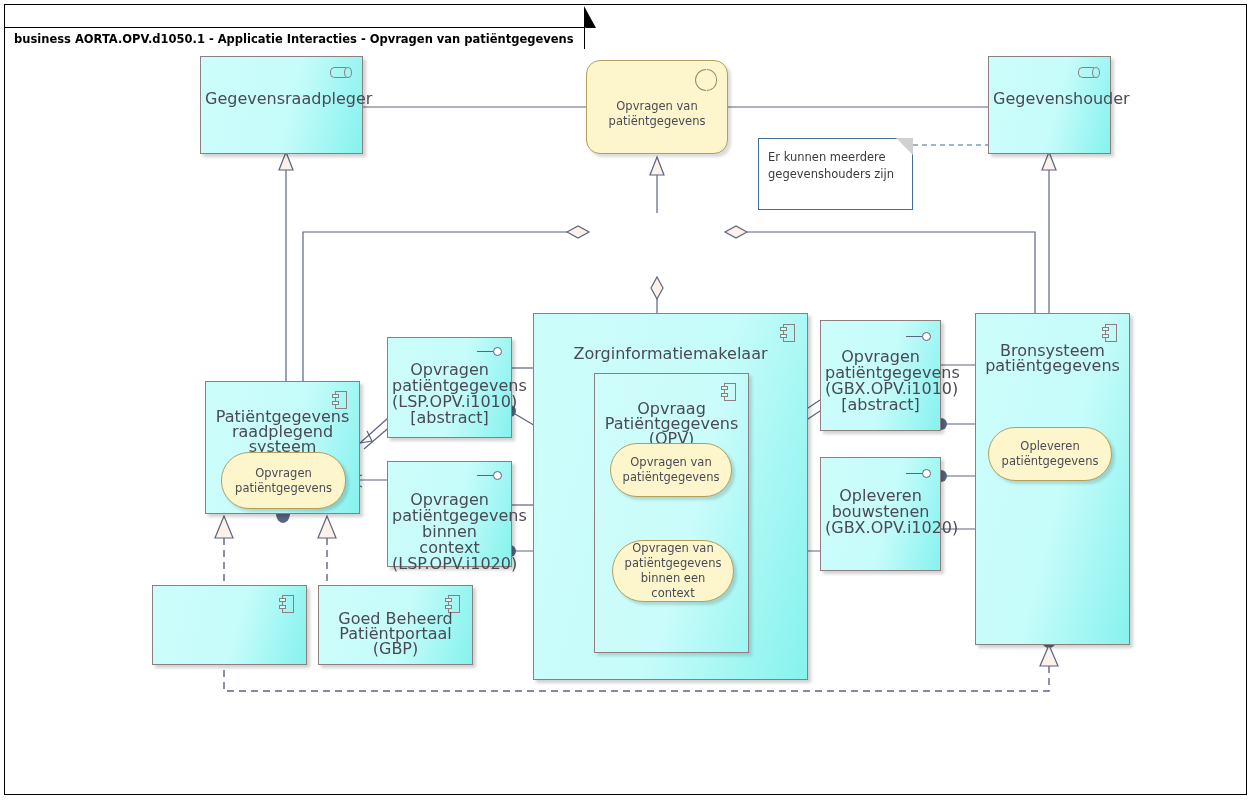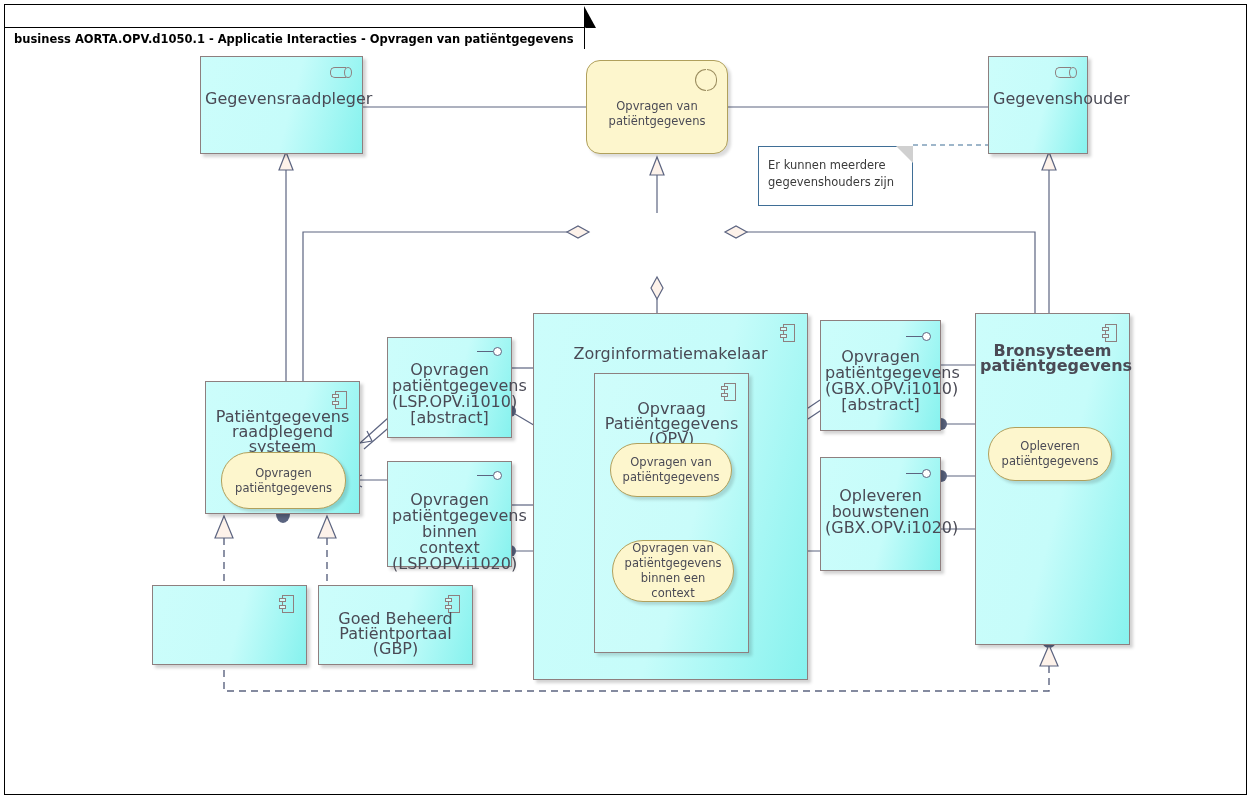--- a/index.html
+++ b/index.html
@@ -187,29 +187,29 @@
 
   <div class="yellow" style="left:586px;top:60px;width:142px;height:94px;border-radius:14px;">
     <span class="intericon" style="right:10px;top:8px;">
       <span class="l"></span>
         <span class="r"></span>
     </span>
     <span class="lbl" style="top:38px;transform:none;">Opvragen van
 patiëntgegevens</span>
   </div>
 
-  <div class="node toplbl" style="left:988px;top:56px;width:100px;height:98px;">
+  <div class="node toplbl" style="left:988px;top:56px;width:123px;height:98px;">
     <span class="roleicon" style="right:10px;top:10px;">
       <span class="bar"></span>
         <span class="cap"></span>
     </span>
     <span class="lbl" style="top:34px;">Gegevenshouder</span>
   </div>
 
-  <div class="note" style="left:758px;top:138px;width:155px;height:60px;margin-top:8px;">
+  <div class="note" style="left:758px;top:138px;width:155px;height:72px;">
     <span class="fold"></span>
     <span style="white-space:pre-line;">Er kunnen meerdere
 gegevenshouders zijn</span>
   </div>
 
 
   <div class="node toplbl" style="left:533px;top:313px;width:275px;height:367px;">
     <span class="compicon" style="right:12px;top:10px;">
       <i class="body"></i>
         <i class="t1"></i>
@@ -289,21 +289,21 @@
 
   <div class="node toplbl" style="left:820px;top:457px;width:121px;height:114px;">
     <span class="lolli" style="right:8px;top:11px;">
       <span class="stem"></span>
         <span class="ball"></span>
     </span>
     <span class="lbl" style="top:30px;line-height:16px;">Opleveren bouwstenen
 (GBX.OPV.i1020)</span>
   </div>
 
-  <div class="node toplbl" style="left:975px;top:313px;width:155px;height:332px;font-weight:bold;">
+  <div class="node toplbl" style="left:975px;top:313px;width:155px;height:332px;">
     <span class="compicon" style="right:12px;top:10px;">
       <i class="body"></i>
         <i class="t1"></i>
         <i class="t2"></i>
     </span>
     <span class="lbl" style="top:29px;">Bronsysteem
 patiëntgegevens</span>
   </div>
 
   <div class="yellow" style="left:988px;top:427px;width:124px;height:54px;border-radius:27px;">

